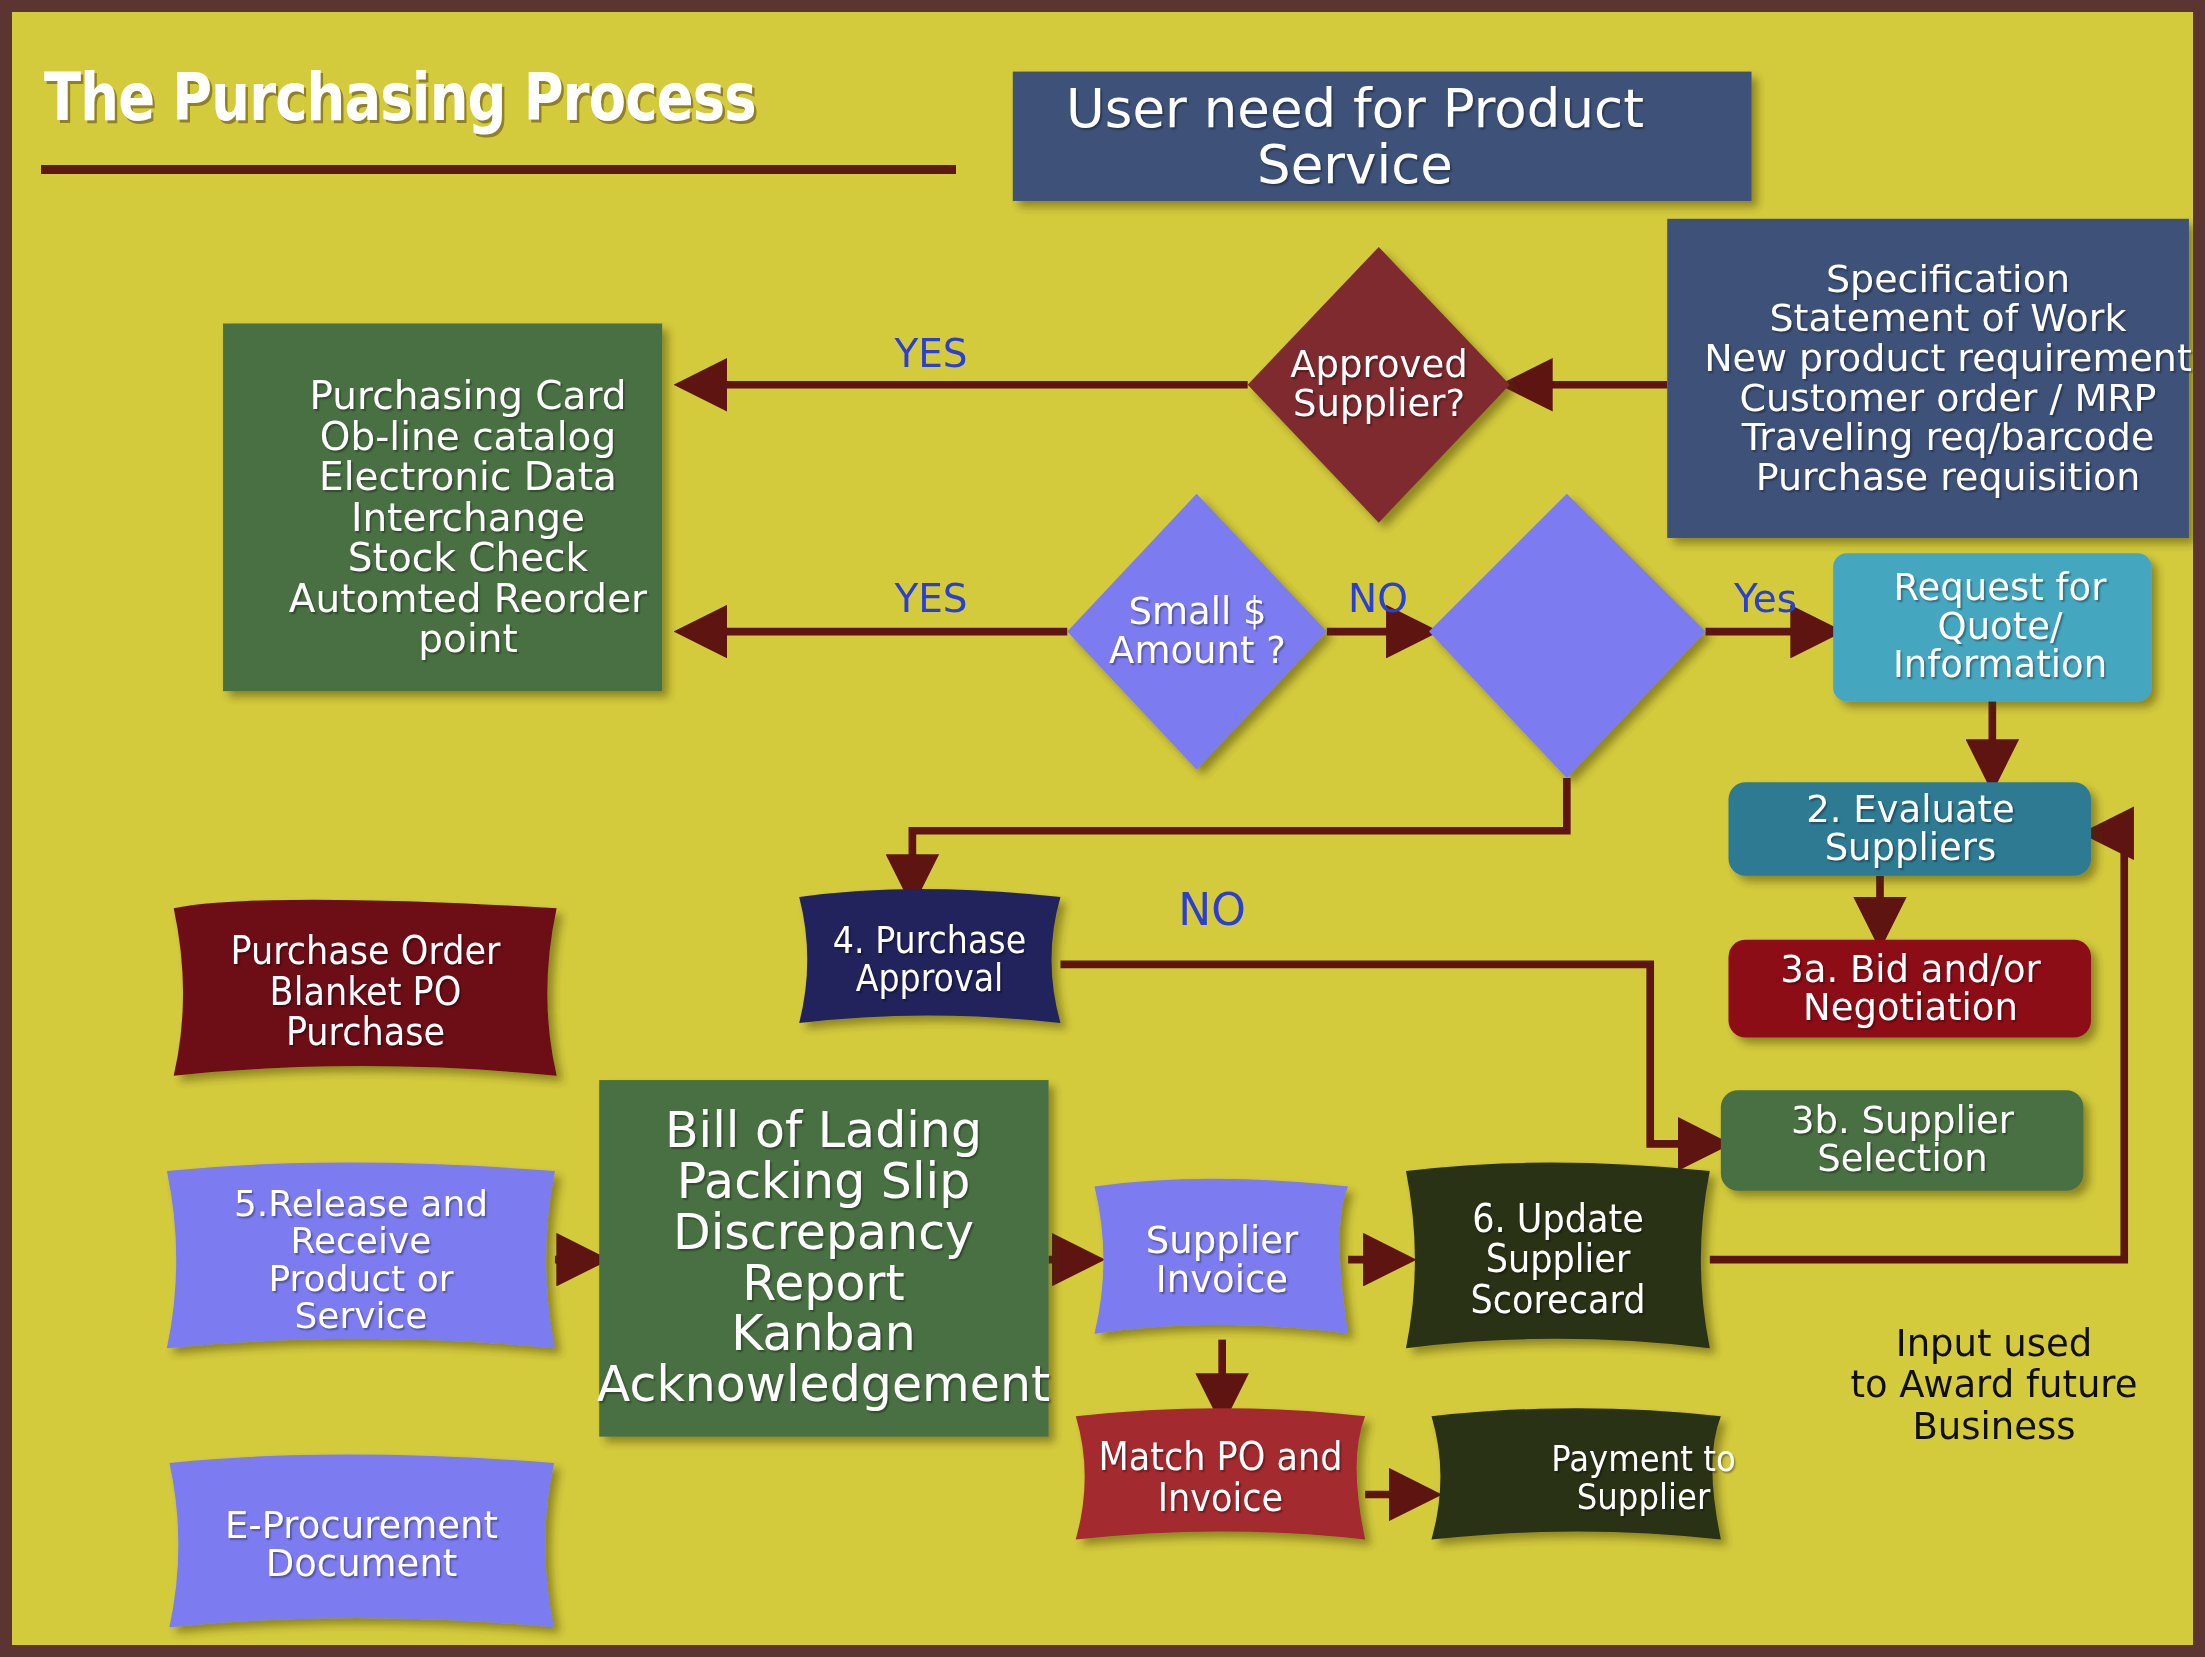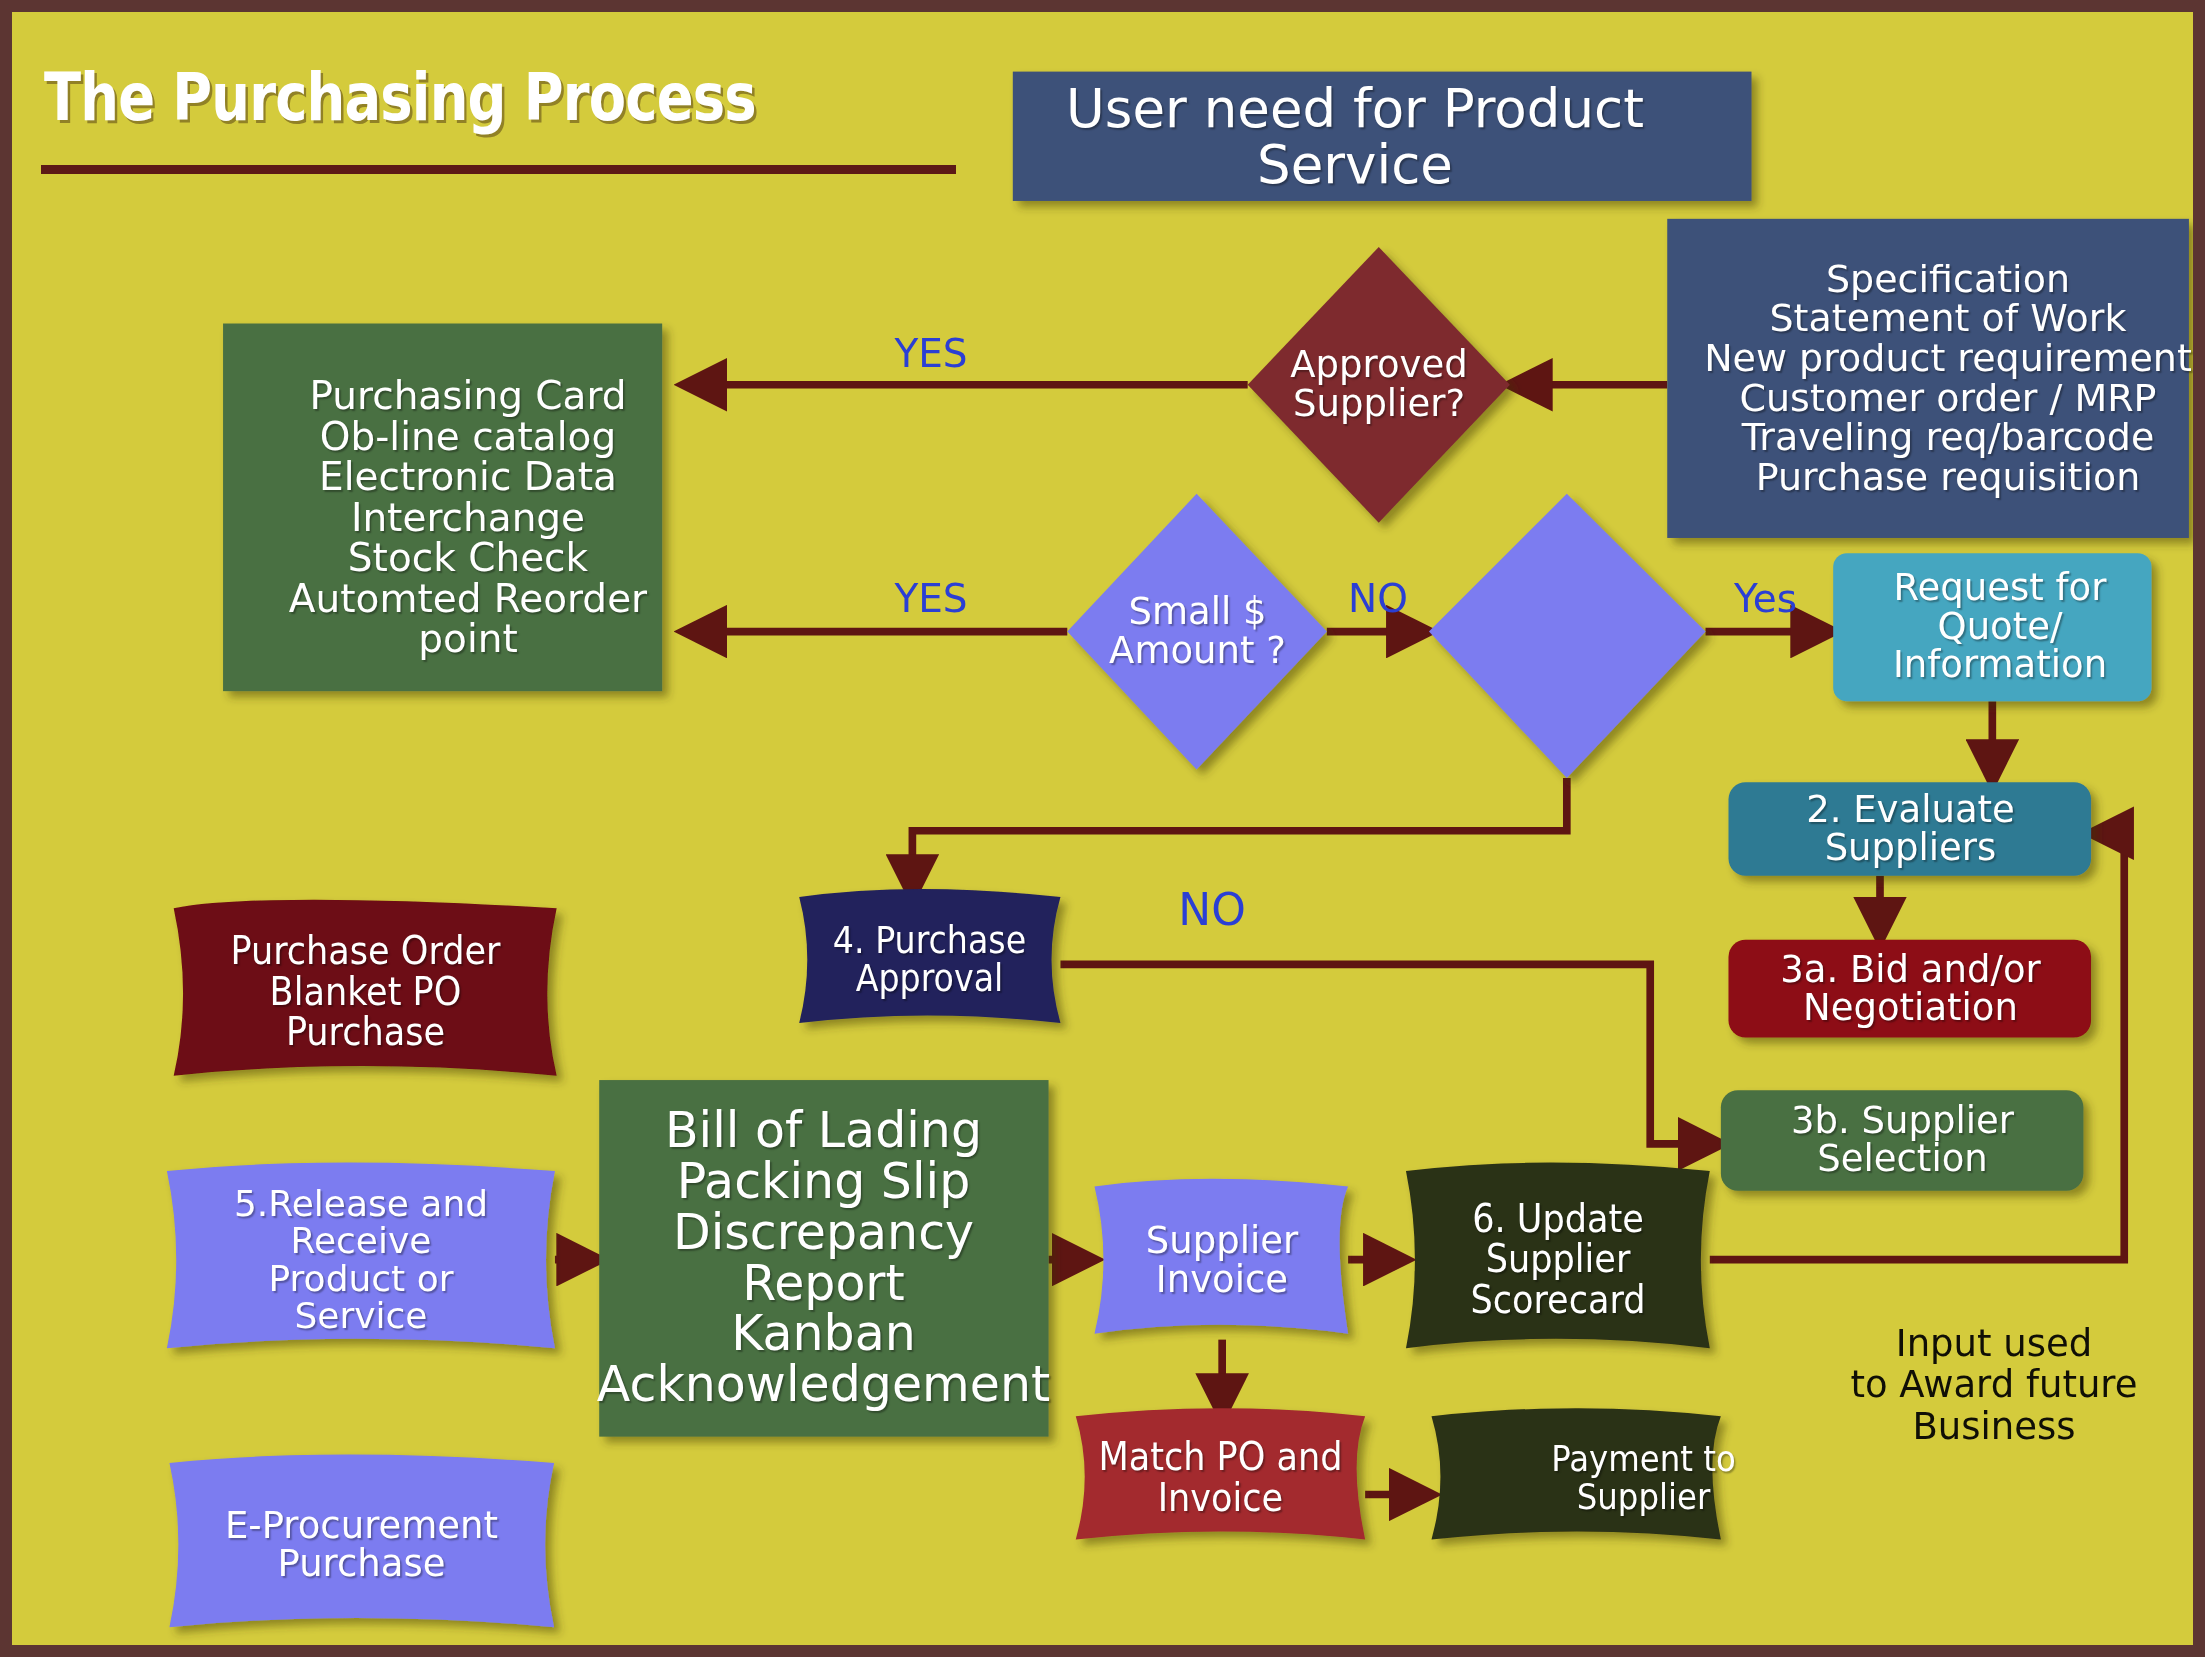--- a/index.html
+++ b/index.html
@@ -205,21 +205,21 @@
 Supplier
 Scorecard</div>
 
   <div class="nodetext cond" style="left:1064px;top:1404px;width:289px;height:123px;font-size:39px;">Match PO and
 Invoice</div>
 
   <div class="nodetext cond" style="left:1487px;top:1404px;width:289px;height:123px;font-size:36px;">Payment to
 Supplier</div>
 
   <div class="nodetext" style="left:157px;top:1451px;width:385px;height:164px;font-size:37px;">E-Procurement
-Purchase</div>
+Document</div>
 
   <div class="edgelabel" style="left:851px;top:319px;width:136px;">YES</div>
   <div class="edgelabel" style="left:851px;top:564px;width:136px;">YES</div>
   <div class="edgelabel" style="left:1315px;top:564px;width:102px;">NO</div>
   <div class="edgelabel" style="left:1698px;top:564px;width:111px;">Yes</div>
   <div class="edgelabel" style="left:1136px;top:872px;width:128px;font-size:44px;">NO</div>
 
   <div class="plaintext" style="left:1769px;top:1311px;width:426px;">Input used
 to Award future
 Business</div>

